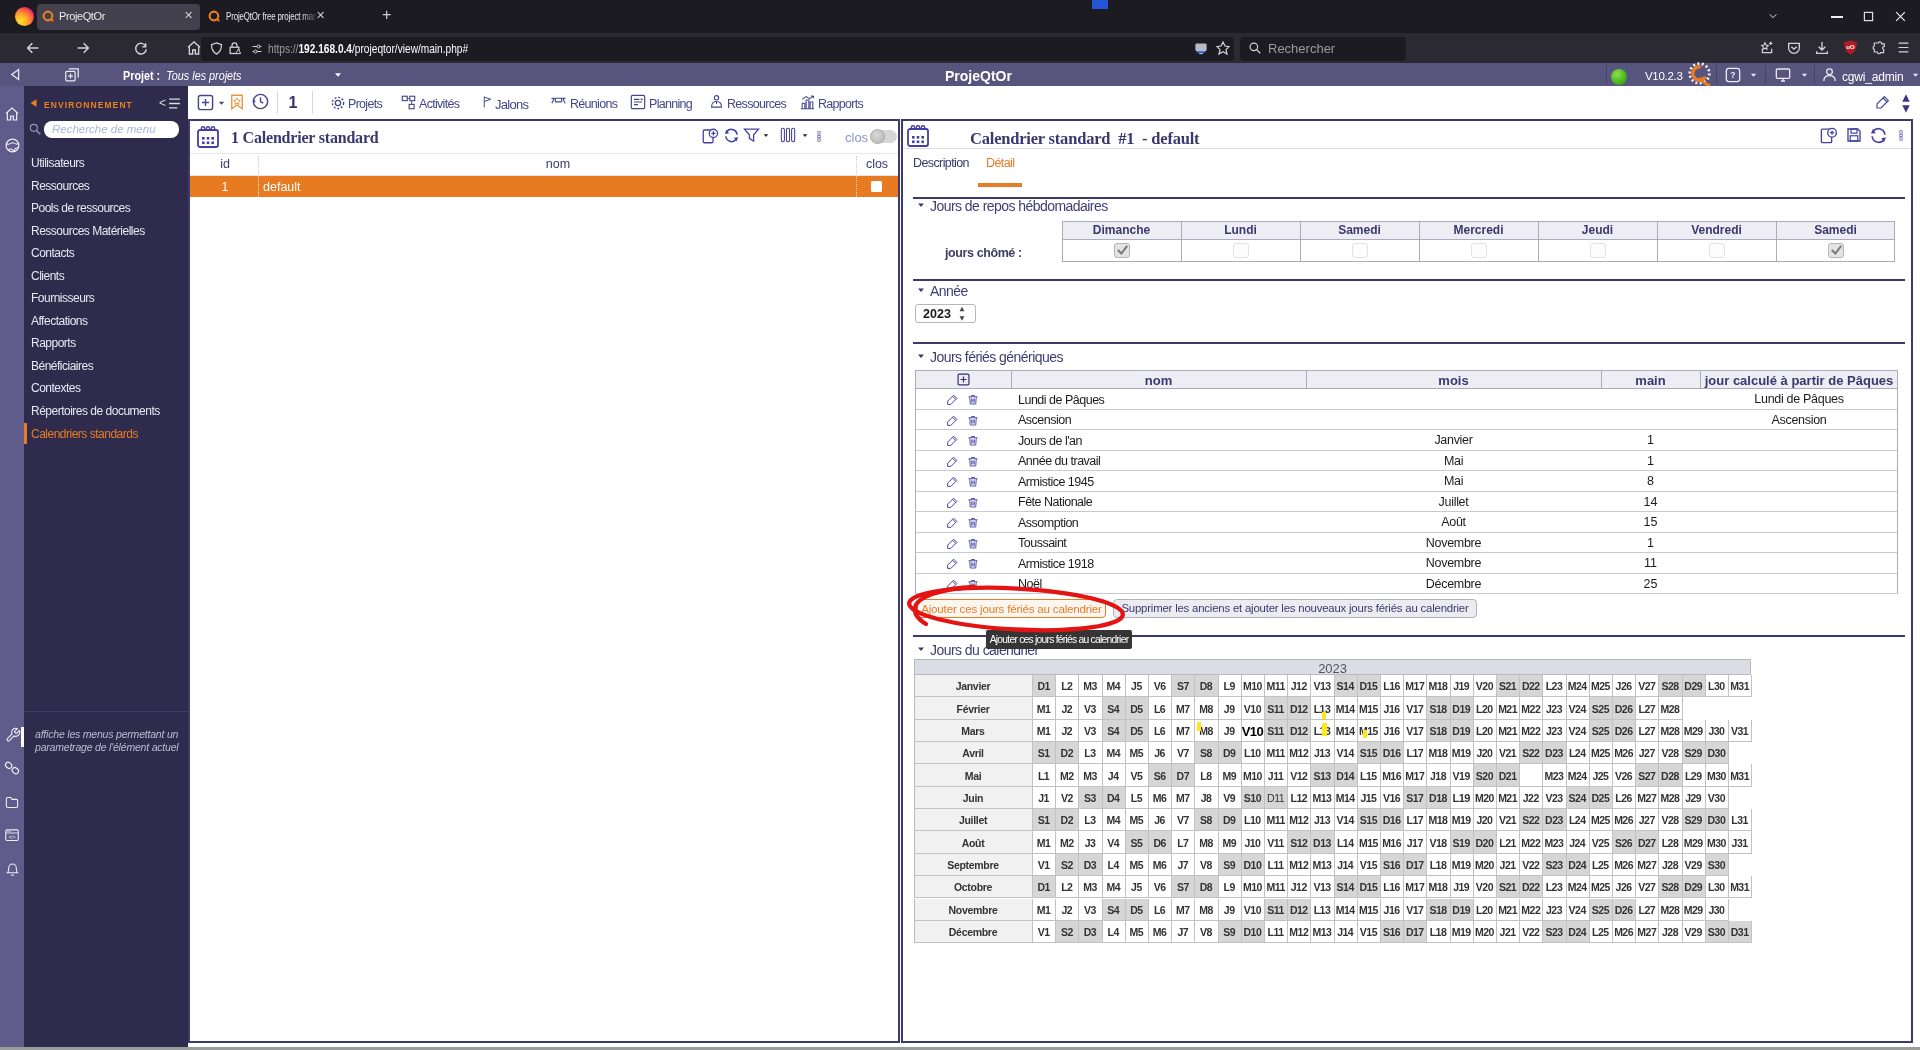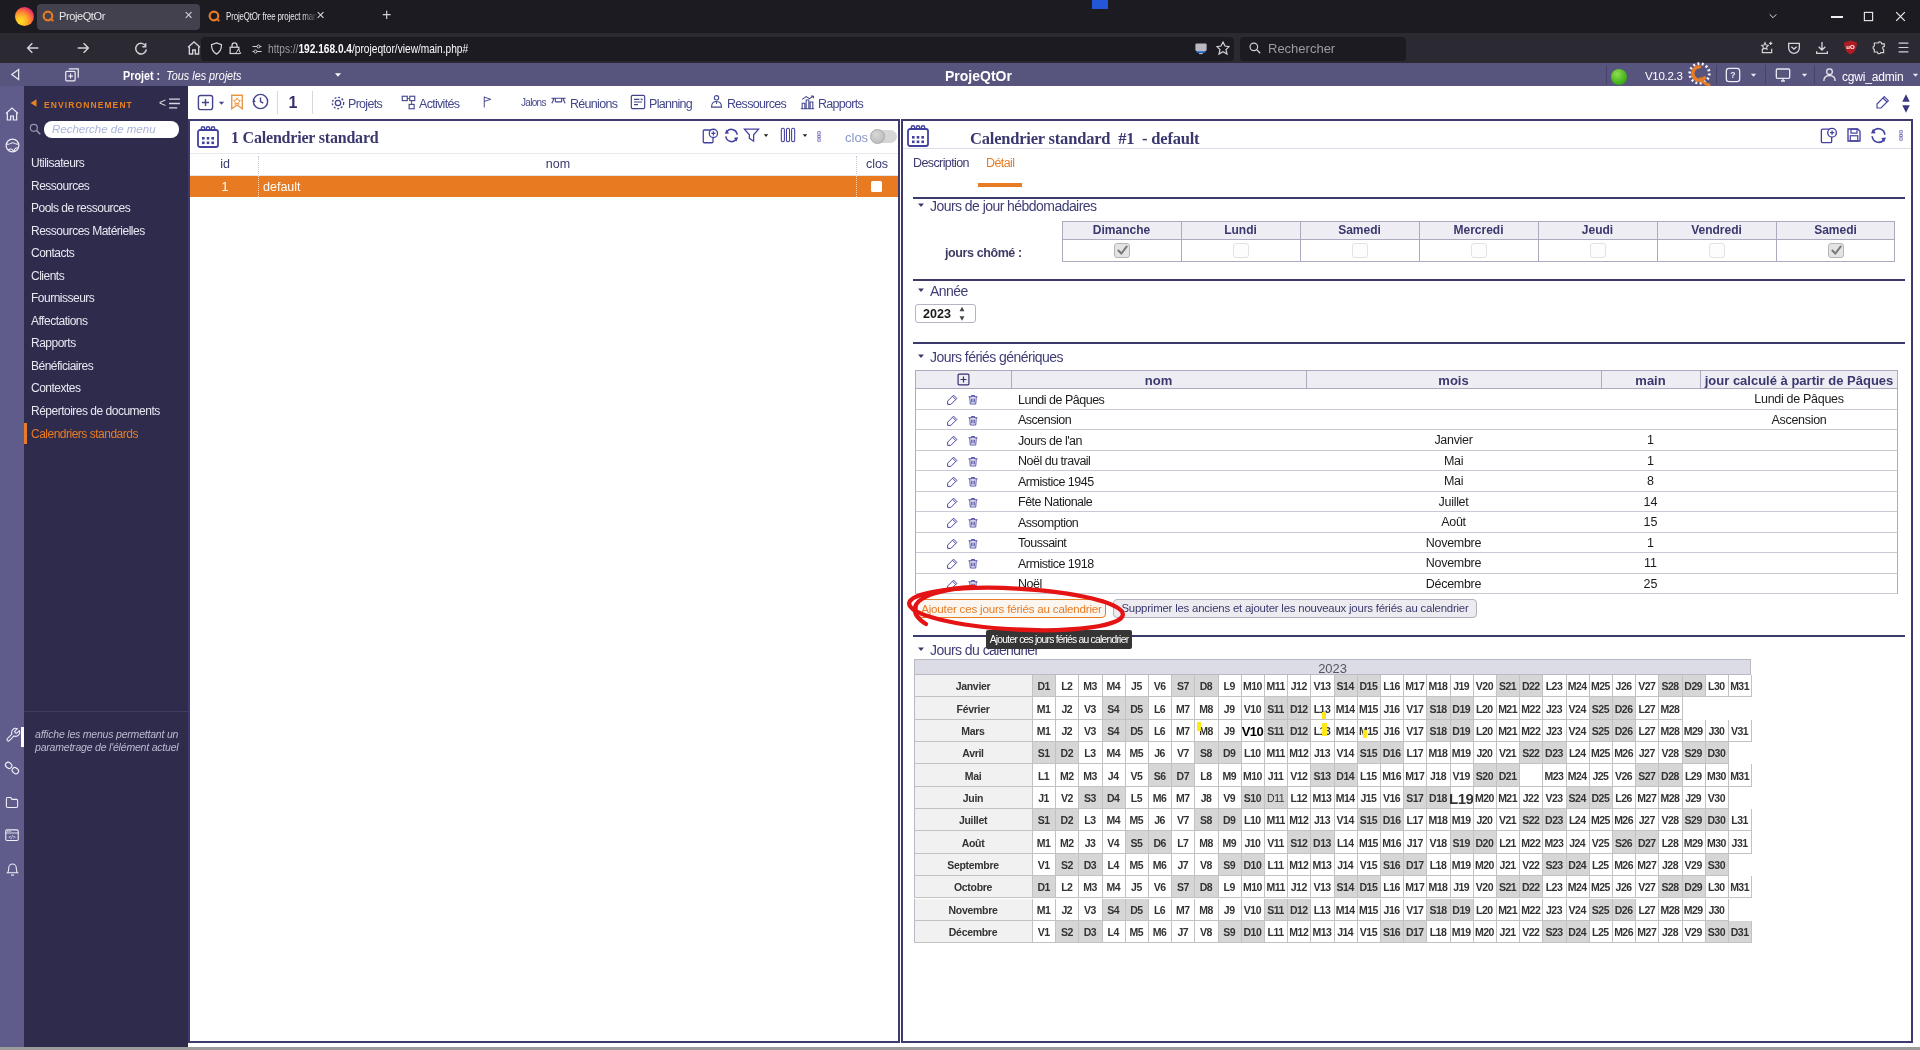--- a/index.html
+++ b/index.html
@@ -229,21 +229,21 @@
 <svg style="position:absolute;left:401px;top:95px" width="15" height="15" viewBox="0 0 24 24" fill="none">
       <rect x="2" y="2" width="8" height="7" stroke="#43478a" stroke-width="1.8"></rect>
       <rect x="14" y="2" width="8" height="7" stroke="#43478a" stroke-width="1.8"></rect>
       <rect x="13" y="15" width="8" height="7" stroke="#43478a" stroke-width="1.8"></rect>
       <path d="M10 5.5 H13 M17 9 V15" stroke="#43478a" stroke-width="1.5"></path>
     </svg>
 <div style="position:absolute;left:419px;top:96.5px;font-size:12.5px;color:#43478a;font-weight:normal;white-space:nowrap;letter-spacing:-0.7px">Activités</div>
 <svg style="position:absolute;left:481px;top:93px" width="13" height="18" viewBox="0 0 24 24" fill="none">
       <path d="M6 2 V22 M6 3 L18 7 L6 11" stroke="#43478a" stroke-width="1.8"></path>
     </svg>
-<div style="position:absolute;left:521px;top:96.5px;font-size:10px;color:#43478a;font-weight:normal;white-space:nowrap;letter-spacing:-0.7px">Jalons</div>
+<div style="position:absolute;left:495px;top:96.5px;font-size:13px;color:#43478a;font-weight:normal;white-space:nowrap;letter-spacing:-0.7px">Jalons</div>
 <svg style="position:absolute;left:549px;top:94px" width="19" height="17" viewBox="0 0 24 24" fill="none">
       <path d="M2 6 H22 M5 6 Q5 10.5 2.5 13 M19 6 Q19 10.5 21.5 13 M7.5 6 V11 M16.5 6 V11 M7.5 11 H16.5" stroke="#43478a" stroke-width="1.7"></path>
     </svg>
 <div style="position:absolute;left:570px;top:96.5px;font-size:12.5px;color:#43478a;font-weight:normal;white-space:nowrap;letter-spacing:-0.7px">Réunions</div>
 <svg style="position:absolute;left:630px;top:94px" width="16" height="16" viewBox="0 0 24 24" fill="none">
       <rect x="2" y="2" width="20" height="20" rx="2" stroke="#43478a" stroke-width="1.8"></rect>
       <path d="M6 8 H14 M6 12 H18 M6 16 H12" stroke="#43478a" stroke-width="1.8"></path>
       <path d="M16 7 L19 9" stroke="#43478a" stroke-width="1.8"></path>
     </svg>
 <div style="position:absolute;left:649px;top:96.5px;font-size:12.5px;color:#43478a;font-weight:normal;white-space:nowrap;letter-spacing:-0.7px">Planning</div>
@@ -365,21 +365,21 @@
       <rect x="7" y="28" width="9" height="9" stroke="#4341a0" stroke-width="2.4"></rect>
     </svg>
 <div style="position:absolute;left:903px;top:147.5px;width:1008px;height:1px;background:#dcdce6;"></div>
 <div style="position:absolute;left:913px;top:156px;font-size:12.5px;color:#3a386e;font-weight:normal;white-space:nowrap;letter-spacing:-0.6px">Description</div>
 <div style="position:absolute;left:986px;top:156px;font-size:12.5px;color:#e87c24;font-weight:normal;white-space:nowrap;letter-spacing:-0.6px">Détail</div>
 <div style="position:absolute;left:978px;top:183px;width:44px;height:3.5px;background:#e87c24;"></div>
 <div style="position:absolute;left:913px;top:196.5px;width:992px;height:2px;background:#3c396b;"></div>
 <svg style="position:absolute;left:917px;top:202px" width="8" height="7" viewBox="0 0 24 24" fill="none">
       <path d="M2 5 L12 17 L22 5 Z" fill="#3a386e"></path>
     </svg>
-<div style="position:absolute;left:930px;top:198px;font-size:14px;color:#3f3d75;font-weight:normal;white-space:nowrap;letter-spacing:-0.55px">Jours de jour hébdomadaires</div>
+<div style="position:absolute;left:930px;top:198px;font-size:14px;color:#3f3d75;font-weight:normal;white-space:nowrap;letter-spacing:-0.55px">Jours de repos hébdomadaires</div>
 <div style="position:absolute;left:1062px;top:220.5px;width:833px;height:19px;background:#ededf3;border:1px solid #abaabe"></div>
 <div style="position:absolute;left:1121.5px;top:230px;transform:translate(-50%,-50%);font-size:12px;color:#3a386e;font-weight:bold;white-space:nowrap;">Dimanche</div>
 <div style="position:absolute;left:1181px;top:221px;width:1px;height:18px;background:#abaabe;"></div>
 <div style="position:absolute;left:1240.5px;top:230px;transform:translate(-50%,-50%);font-size:12px;color:#3a386e;font-weight:bold;white-space:nowrap;">Lundi</div>
 <div style="position:absolute;left:1300px;top:221px;width:1px;height:18px;background:#abaabe;"></div>
 <div style="position:absolute;left:1359.5px;top:230px;transform:translate(-50%,-50%);font-size:12px;color:#3a386e;font-weight:bold;white-space:nowrap;">Samedi</div>
 <div style="position:absolute;left:1419px;top:221px;width:1px;height:18px;background:#abaabe;"></div>
 <div style="position:absolute;left:1478.5px;top:230px;transform:translate(-50%,-50%);font-size:12px;color:#3a386e;font-weight:bold;white-space:nowrap;">Mercredi</div>
 <div style="position:absolute;left:1538px;top:221px;width:1px;height:18px;background:#abaabe;"></div>
 <div style="position:absolute;left:1597.5px;top:230px;transform:translate(-50%,-50%);font-size:12px;color:#3a386e;font-weight:bold;white-space:nowrap;">Jeudi</div>
@@ -467,21 +467,21 @@
 <div style="position:absolute;left:1018px;top:433.5px;font-size:12.5px;color:#1b1b1b;font-weight:normal;white-space:nowrap;letter-spacing:-0.5px">Jours de l'an</div>
 <div style="position:absolute;left:1453.5px;top:440.25px;transform:translate(-50%,-50%);font-size:12.5px;color:#1b1b1b;font-weight:normal;white-space:nowrap;letter-spacing:-0.3px">Janvier</div>
 <div style="position:absolute;left:1650.5px;top:440.25px;transform:translate(-50%,-50%);font-size:12.5px;color:#1b1b1b;font-weight:normal;white-space:nowrap;">1</div>
 <div style="position:absolute;left:915px;top:450.5px;width:983px;height:20.5px;background:#fff;border-left:1px solid #abaabe;border-right:1px solid #abaabe;border-bottom:1px solid #c9c9d4"></div>
 <svg style="position:absolute;left:946px;top:454.5px" width="13" height="13" viewBox="0 0 24 24" fill="none">
       <path d="M14 4 L20 10 L9 21 L3 21 L3 15 Z M12 6 L18 12" stroke="#4341a0" stroke-width="1.8"></path>
     </svg>
 <svg style="position:absolute;left:967px;top:454.5px" width="12" height="13" viewBox="0 0 24 24" fill="none">
       <path d="M5.5 7 L6.5 21 H17.5 L18.5 7 M3 6.5 H21 M9 6.5 V4 H15 V6.5 M9.3 10 V18 M12 10 V18 M14.7 10 V18" stroke="#4341a0" stroke-width="1.8"></path>
     </svg>
-<div style="position:absolute;left:1018px;top:454.0px;font-size:12.5px;color:#1b1b1b;font-weight:normal;white-space:nowrap;letter-spacing:-0.5px">Noël du travail</div>
+<div style="position:absolute;left:1018px;top:454.0px;font-size:12.5px;color:#1b1b1b;font-weight:normal;white-space:nowrap;letter-spacing:-0.5px">Année du travail</div>
 <div style="position:absolute;left:1453.5px;top:460.75px;transform:translate(-50%,-50%);font-size:12.5px;color:#1b1b1b;font-weight:normal;white-space:nowrap;letter-spacing:-0.3px">Mai</div>
 <div style="position:absolute;left:1650.5px;top:460.75px;transform:translate(-50%,-50%);font-size:12.5px;color:#1b1b1b;font-weight:normal;white-space:nowrap;">1</div>
 <div style="position:absolute;left:915px;top:471.0px;width:983px;height:20.5px;background:#fff;border-left:1px solid #abaabe;border-right:1px solid #abaabe;border-bottom:1px solid #c9c9d4"></div>
 <svg style="position:absolute;left:946px;top:475.0px" width="13" height="13" viewBox="0 0 24 24" fill="none">
       <path d="M14 4 L20 10 L9 21 L3 21 L3 15 Z M12 6 L18 12" stroke="#4341a0" stroke-width="1.8"></path>
     </svg>
 <svg style="position:absolute;left:967px;top:475.0px" width="12" height="13" viewBox="0 0 24 24" fill="none">
       <path d="M5.5 7 L6.5 21 H17.5 L18.5 7 M3 6.5 H21 M9 6.5 V4 H15 V6.5 M9.3 10 V18 M12 10 V18 M14.7 10 V18" stroke="#4341a0" stroke-width="1.8"></path>
     </svg>
 <div style="position:absolute;left:1018px;top:474.5px;font-size:12.5px;color:#1b1b1b;font-weight:normal;white-space:nowrap;letter-spacing:-0.5px">Armistice 1945</div>
@@ -902,21 +902,21 @@
 <div style="position:absolute;left:1345.1999999999998px;top:797.9250000000001px;transform:translate(-50%,-50%);font-size:10.5px;color:#333;font-weight:bold;white-space:nowrap;letter-spacing:-0.5px">M14</div>
 <div style="position:absolute;left:1356.8px;top:786.7500000000001px;width:23.2px;height:22.35px;background:#fff;border-left:1px solid #c2c2c2;border-bottom:1px solid #c2c2c2"></div>
 <div style="position:absolute;left:1368.3999999999999px;top:797.9250000000001px;transform:translate(-50%,-50%);font-size:10.5px;color:#333;font-weight:bold;white-space:nowrap;letter-spacing:-0.5px">J15</div>
 <div style="position:absolute;left:1380.0px;top:786.7500000000001px;width:23.2px;height:22.35px;background:#fff;border-left:1px solid #c2c2c2;border-bottom:1px solid #c2c2c2"></div>
 <div style="position:absolute;left:1391.6px;top:797.9250000000001px;transform:translate(-50%,-50%);font-size:10.5px;color:#333;font-weight:bold;white-space:nowrap;letter-spacing:-0.5px">V16</div>
 <div style="position:absolute;left:1403.2px;top:786.7500000000001px;width:23.2px;height:22.35px;background:#d6d6d6;border-left:1px solid #c2c2c2;border-bottom:1px solid #c2c2c2"></div>
 <div style="position:absolute;left:1414.8px;top:797.9250000000001px;transform:translate(-50%,-50%);font-size:10.5px;color:#333;font-weight:bold;white-space:nowrap;letter-spacing:-0.5px">S17</div>
 <div style="position:absolute;left:1426.4px;top:786.7500000000001px;width:23.2px;height:22.35px;background:#d6d6d6;border-left:1px solid #c2c2c2;border-bottom:1px solid #c2c2c2"></div>
 <div style="position:absolute;left:1438.0px;top:797.9250000000001px;transform:translate(-50%,-50%);font-size:10.5px;color:#333;font-weight:bold;white-space:nowrap;letter-spacing:-0.5px">D18</div>
 <div style="position:absolute;left:1449.6px;top:786.7500000000001px;width:23.2px;height:22.35px;background:#fff;border-left:1px solid #c2c2c2;border-bottom:1px solid #c2c2c2"></div>
-<div style="position:absolute;left:1461.1999999999998px;top:797.9250000000001px;transform:translate(-50%,-50%);font-size:15px;color:#333;font-weight:bold;white-space:nowrap;letter-spacing:-0.5px">L19</div>
+<div style="position:absolute;left:1461.1999999999998px;top:797.9250000000001px;transform:translate(-50%,-50%);font-size:11px;color:#333;font-weight:bold;white-space:nowrap;letter-spacing:-0.5px">L19</div>
 <div style="position:absolute;left:1472.8px;top:786.7500000000001px;width:23.2px;height:22.35px;background:#fff;border-left:1px solid #c2c2c2;border-bottom:1px solid #c2c2c2"></div>
 <div style="position:absolute;left:1484.3999999999999px;top:797.9250000000001px;transform:translate(-50%,-50%);font-size:10.5px;color:#333;font-weight:bold;white-space:nowrap;letter-spacing:-0.5px">M20</div>
 <div style="position:absolute;left:1496.0px;top:786.7500000000001px;width:23.2px;height:22.35px;background:#fff;border-left:1px solid #c2c2c2;border-bottom:1px solid #c2c2c2"></div>
 <div style="position:absolute;left:1507.6px;top:797.9250000000001px;transform:translate(-50%,-50%);font-size:10.5px;color:#333;font-weight:bold;white-space:nowrap;letter-spacing:-0.5px">M21</div>
 <div style="position:absolute;left:1519.2px;top:786.7500000000001px;width:23.2px;height:22.35px;background:#fff;border-left:1px solid #c2c2c2;border-bottom:1px solid #c2c2c2"></div>
 <div style="position:absolute;left:1530.8px;top:797.9250000000001px;transform:translate(-50%,-50%);font-size:10.5px;color:#333;font-weight:bold;white-space:nowrap;letter-spacing:-0.5px">J22</div>
 <div style="position:absolute;left:1542.4px;top:786.7500000000001px;width:23.2px;height:22.35px;background:#fff;border-left:1px solid #c2c2c2;border-bottom:1px solid #c2c2c2"></div>
 <div style="position:absolute;left:1554.0px;top:797.9250000000001px;transform:translate(-50%,-50%);font-size:10.5px;color:#333;font-weight:bold;white-space:nowrap;letter-spacing:-0.5px">V23</div>
 <div style="position:absolute;left:1565.6px;top:786.7500000000001px;width:23.2px;height:22.35px;background:#d6d6d6;border-left:1px solid #c2c2c2;border-bottom:1px solid #c2c2c2"></div>
 <div style="position:absolute;left:1577.1999999999998px;top:797.9250000000001px;transform:translate(-50%,-50%);font-size:10.5px;color:#333;font-weight:bold;white-space:nowrap;letter-spacing:-0.5px">S24</div>

